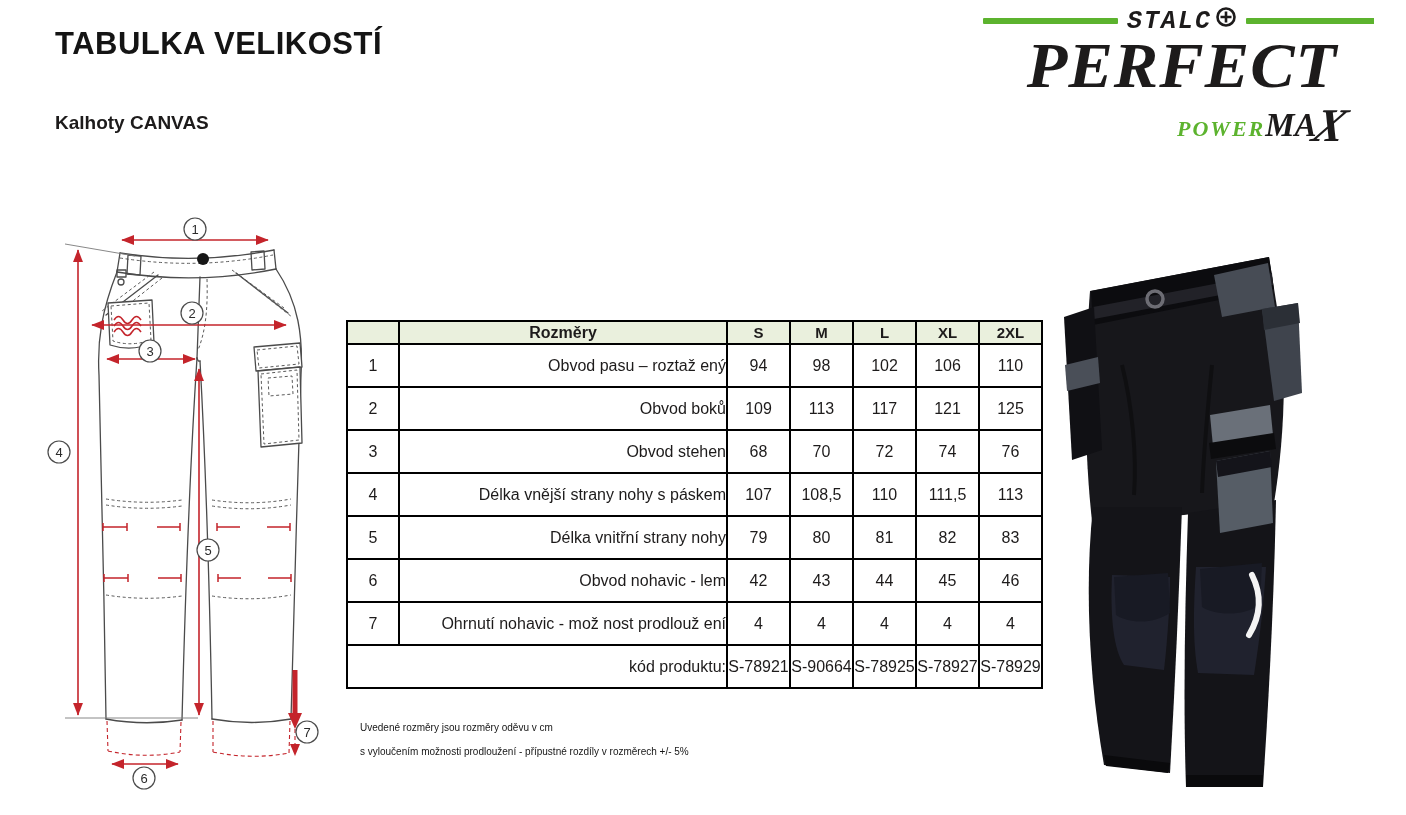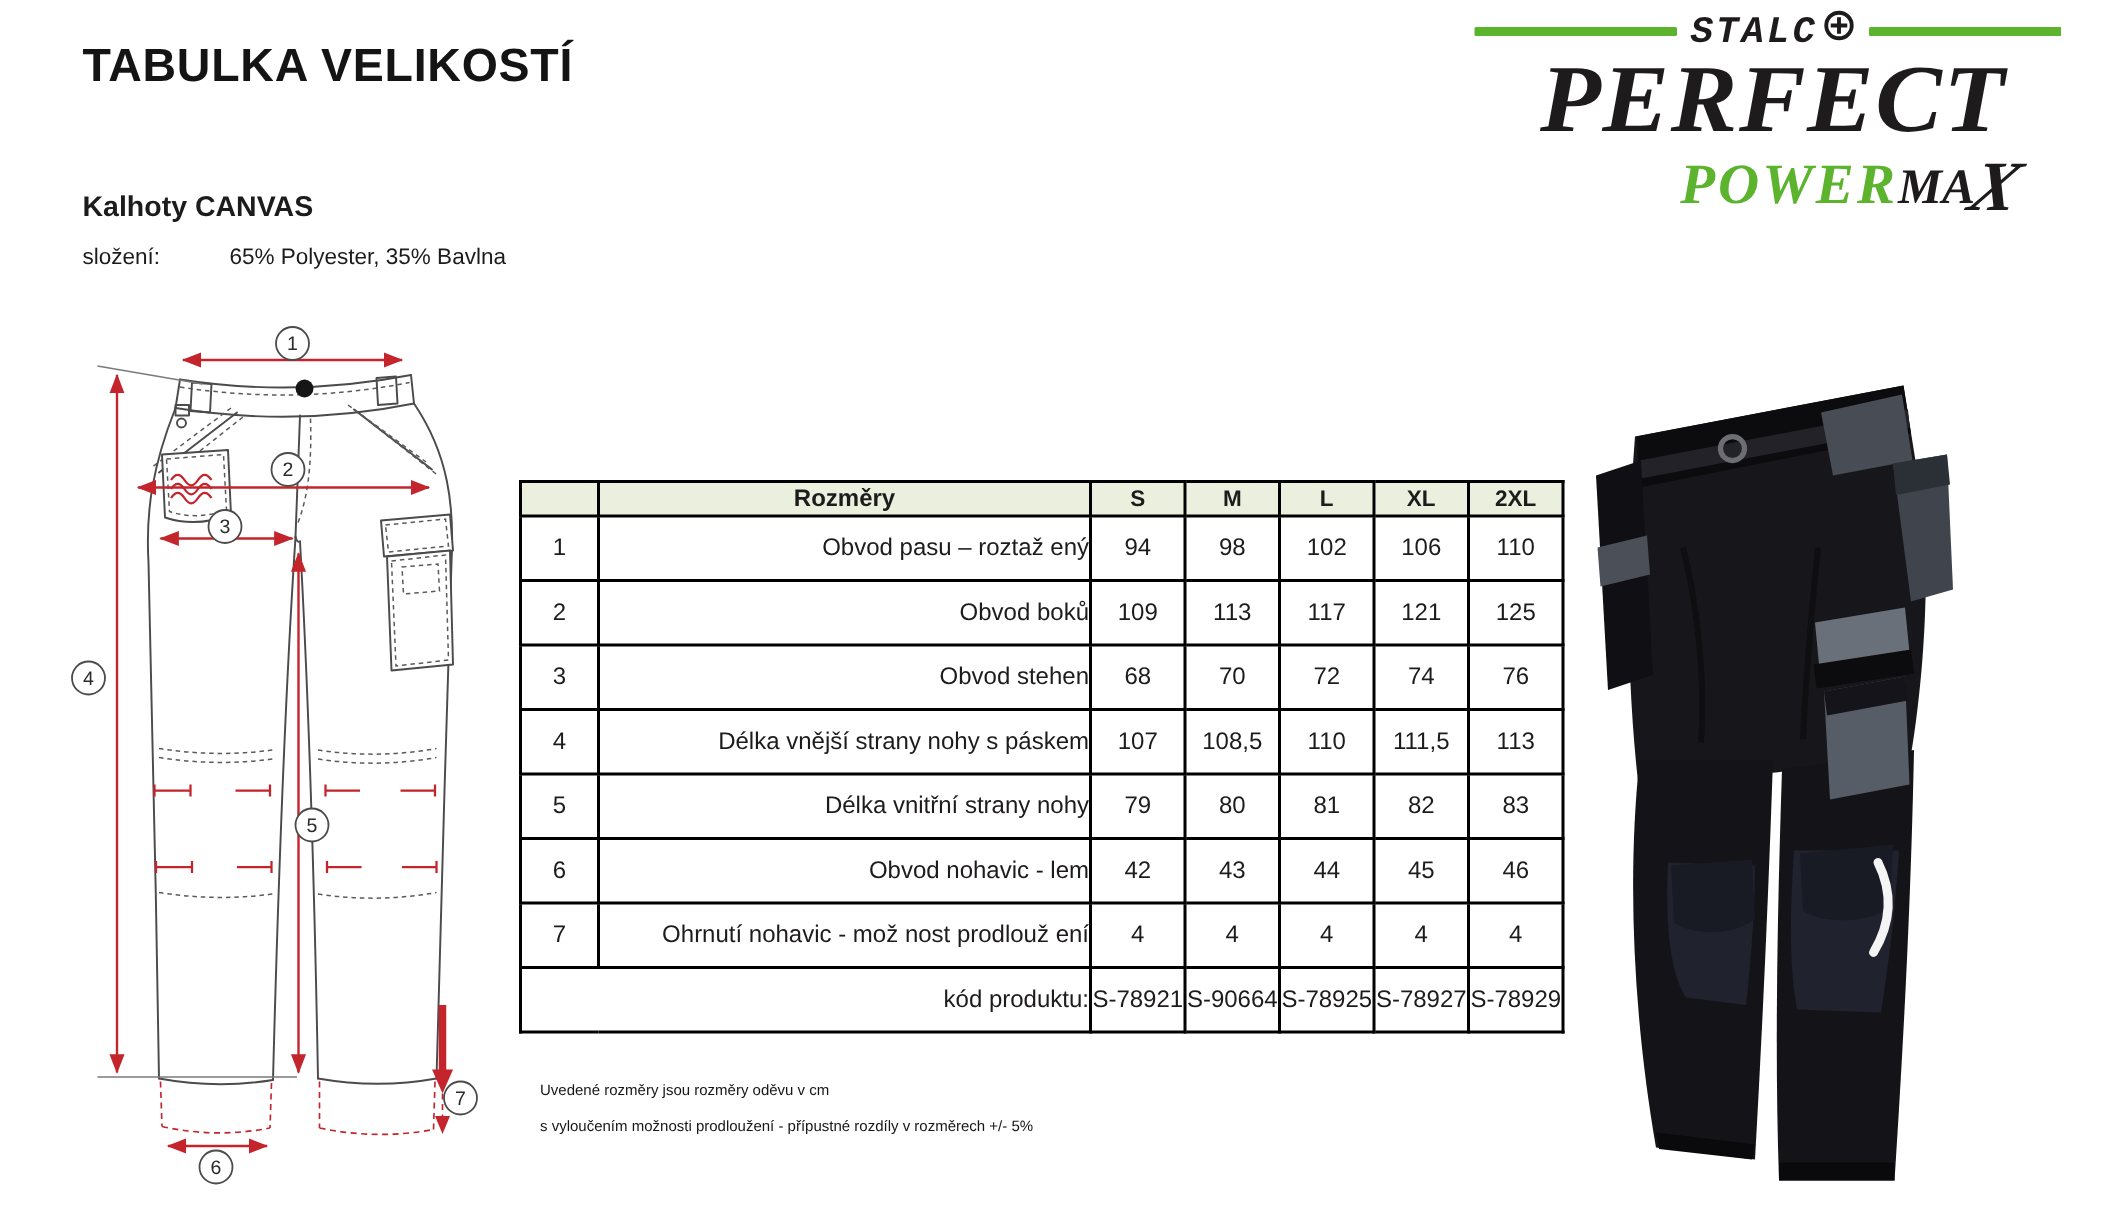--- a/index.html
+++ b/index.html
@@ -9,37 +9,37 @@
     --table-head:#eaf0dd;
   }
   *{box-sizing:border-box;}
   html,body{margin:0;padding:0;background:#fff;}
   .page{
     position:relative;width:1374px;height:815px;background:#fff;overflow:hidden;
     font-family:"Liberation Sans",sans-serif;color:var(--ink);
   }
   
   .title{position:absolute;left:55px;top:26px;font-size:31px;font-weight:bold;letter-spacing:.5px;color:#141414;}
-  .product-block{position:absolute;left:55px;top:128px;}
+  .product-block{position:absolute;left:55px;top:112px;}
   .product-name{font-size:19px;font-weight:bold;margin:0 0 13px 0;}
   .attr-row{display:flex;font-size:15px;margin-bottom:9px;}
   .attr-label{width:98px;}
   
   .logo{position:absolute;left:983px;top:6px;width:398px;}
   .logo-top{display:flex;align-items:center;gap:9px;}
   .logo-bar{height:6px;background:var(--green);flex:1;border-radius:1px;}
   .logo-stalco{display:flex;align-items:center;gap:2px;font-family:Liberation Mono, monospace;
     font-weight:bold;font-style:italic;font-size:25px;letter-spacing:2px;color:var(--ink);white-space:nowrap;}
   .screw{display:inline-block;margin-left:1px;}
   .logo-perfect{font-family:"Liberation Serif",serif;font-weight:bold;font-style:italic;
     font-size:64px;line-height:.95;color:var(--ink);text-align:center;letter-spacing:1px;
     transform:scaleX(1.04);transform-origin:center;}
   .logo-sub{text-align:right;padding-right:34px;margin-top:-4px;font-family:"Liberation Serif",serif;
     font-weight:bold;font-style:italic;white-space:nowrap;}
-  .logo-power{color:var(--green);font-size:38px;letter-spacing:2px;}
+  .logo-power{color:var(--green);font-size:22px;letter-spacing:2px;}
   .logo-maxwrap{color:var(--ink);font-size:33px;letter-spacing:0;}
   .max-x{display:inline-block;font-size:47px;transform:skewX(-16deg) translateY(5px);margin-left:-1px;}
   
   table.size-table{position:absolute;left:346px;top:320px;border-collapse:collapse;table-layout:fixed;}
   .size-table th,.size-table td{border:2px solid #000;padding:0;overflow:hidden;white-space:nowrap;}
   .size-table thead th{background:var(--table-head);height:23px;font-size:15px;font-weight:bold;text-align:center;}
   .size-table thead th.c-label-h{font-size:16px;}
   .size-table tbody td{height:43px;font-size:16px;}
   .c-num{width:52px;text-align:center;font-size:15px;}
   .c-label{width:328px;text-align:right;padding-left:12px;}
@@ -88,24 +88,20 @@
       <div class="logo-bar"></div>
     </div>
     <div class="logo-perfect">PERFECT</div>
     <div class="logo-sub">
       <span class="logo-power">POWER</span><span class="logo-maxwrap"><span>MA</span><span class="max-x">X</span></span>
     </div>
   </div>
 
   <div class="product-block">
     <div class="product-name">Kalhoty CANVAS</div>
-    <div class="attr-row">
-      <span class="attr-label">složení:</span>
-      <span class="attr-value">65% Polyester, 35% Bavlna</span>
-    </div>
   </div>
 
   <svg class="diagram" width="300" height="580" viewBox="0 0 300 580">
     <defs>
       <marker id="ah" viewBox="0 0 10 10" refX="9" refY="5" markerWidth="8.5" markerHeight="8.5" orient="auto-start-reverse">
         <path d="M0,1.3 L9.6,5 L0,8.7 Z" fill="#c4242b"></path>
       </marker>
     </defs>
 
     <g>

